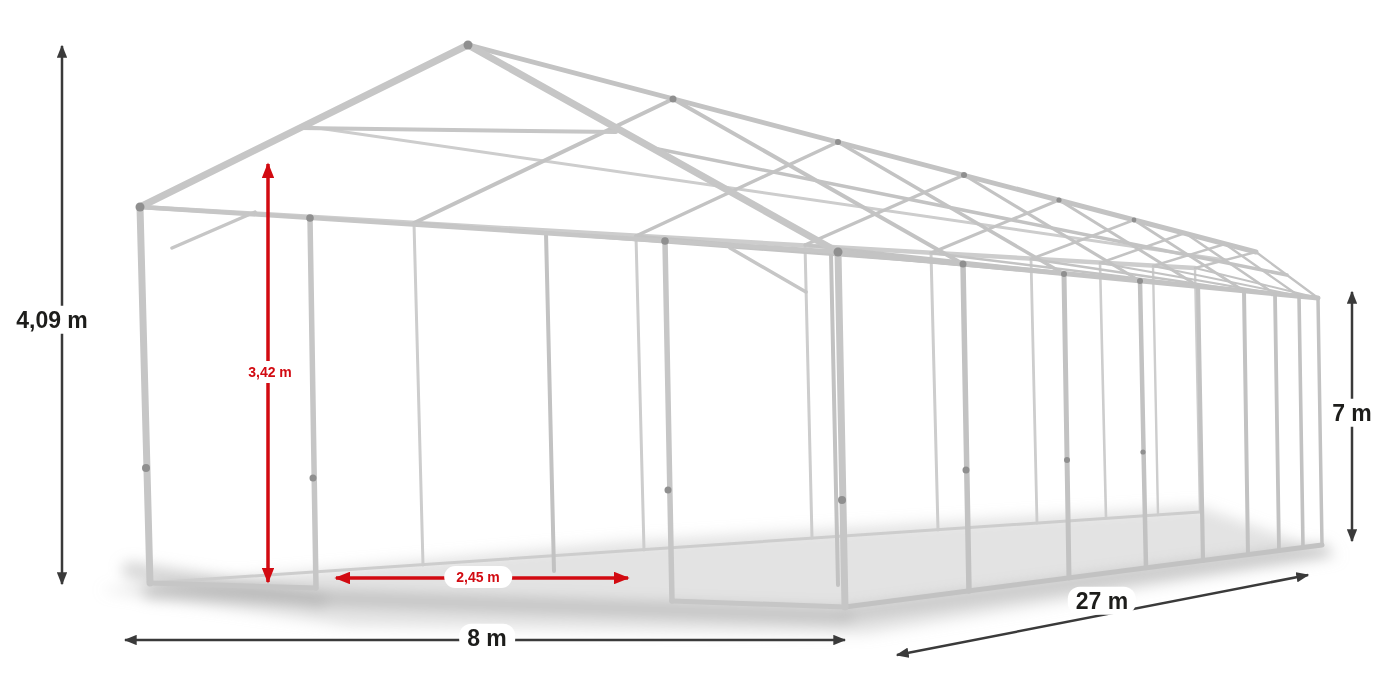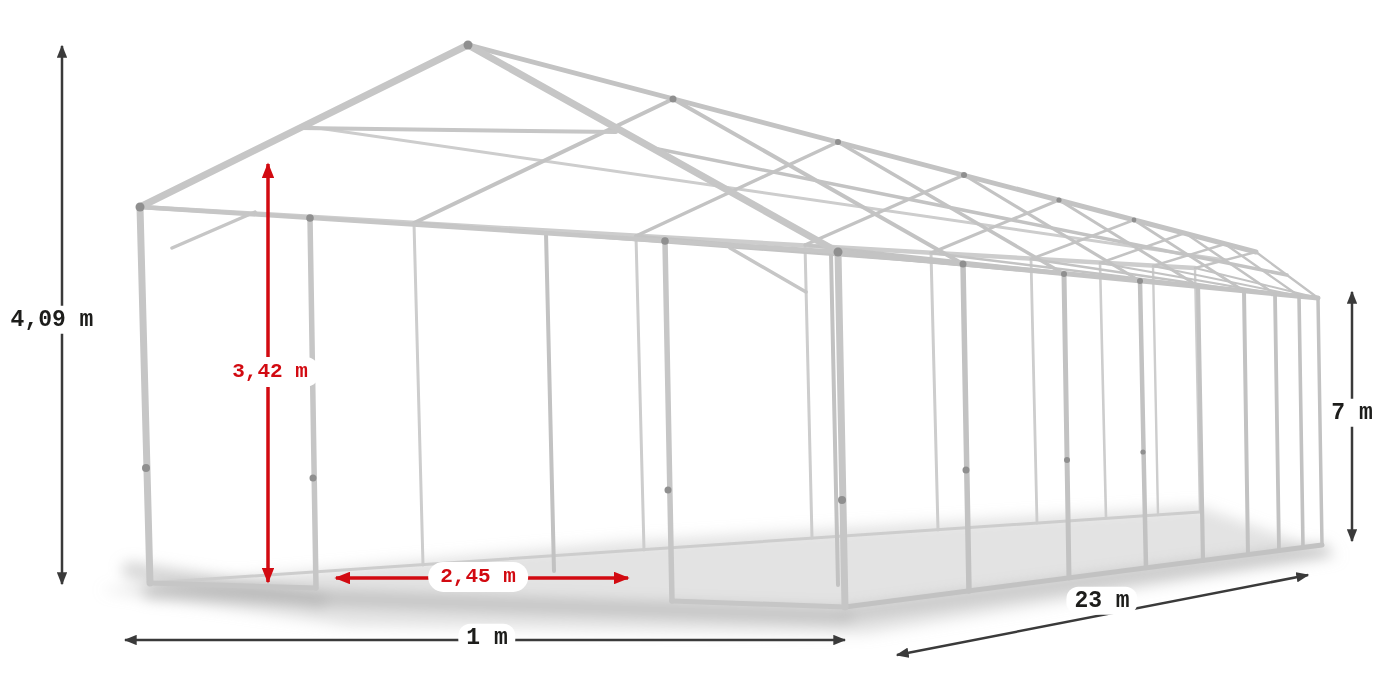--- a/index.html
+++ b/index.html
@@ -1,27 +1,27 @@
 <!DOCTYPE html>
 <html><head>
 <meta charset="utf-8">
 <style>
   html,body{margin:0;padding:0;background:#fff;}
   .stage{
     position:relative;width:1400px;height:700px;background:#ffffff;overflow:hidden;
-    font-family:Liberation Mono, monospace;
+    font-family:Liberation Sans, sans-serif;
   }
   .stage svg{position:absolute;left:0;top:0;}
   .dim-label{
     position:absolute;transform:translate(-50%,-50%);
     font-weight:bold;font-size:23px;line-height:1.15;white-space:nowrap;
     background:#ffffff;padding:1px 8px;border-radius:12px;
   }
   .dim-label.black{color:#1d1d1b;}
-  .dim-label.red{color:#d20a11;font-size:21px;padding:3px 12px;border-radius:15px;}
+  .dim-label.red{color:#d20a11;font-size:14px;padding:3px 12px;border-radius:15px;}
 </style>
 </head>
 <body>
 
 <div class="stage">
 
   <svg width="1400" height="700" viewBox="0 0 1400 700">
     <defs>
       <filter id="soft" x="-30%" y="-30%" width="160%" height="160%">
         <feGaussianBlur stdDeviation="7"></feGaussianBlur>
@@ -151,17 +151,17 @@
   </svg>
 
   <div class="dim-label black" style="left:52px;top:320px">4,09 m</div>
 
   <div class="dim-label red" style="left:270px;top:372px">3,42 m</div>
 
   <div class="dim-label black" style="left:1352px;top:413px">7 m</div>
 
   <div class="dim-label red" style="left:478px;top:577px">2,45 m</div>
 
-  <div class="dim-label black" style="left:487px;top:638px">1 m</div>
+  <div class="dim-label black" style="left:487px;top:638px">8 m</div>
 
-  <div class="dim-label black" style="left:1102px;top:601px">23 m</div>
+  <div class="dim-label black" style="left:1102px;top:601px">27 m</div>
 
 </div>
 
 </body></html>

